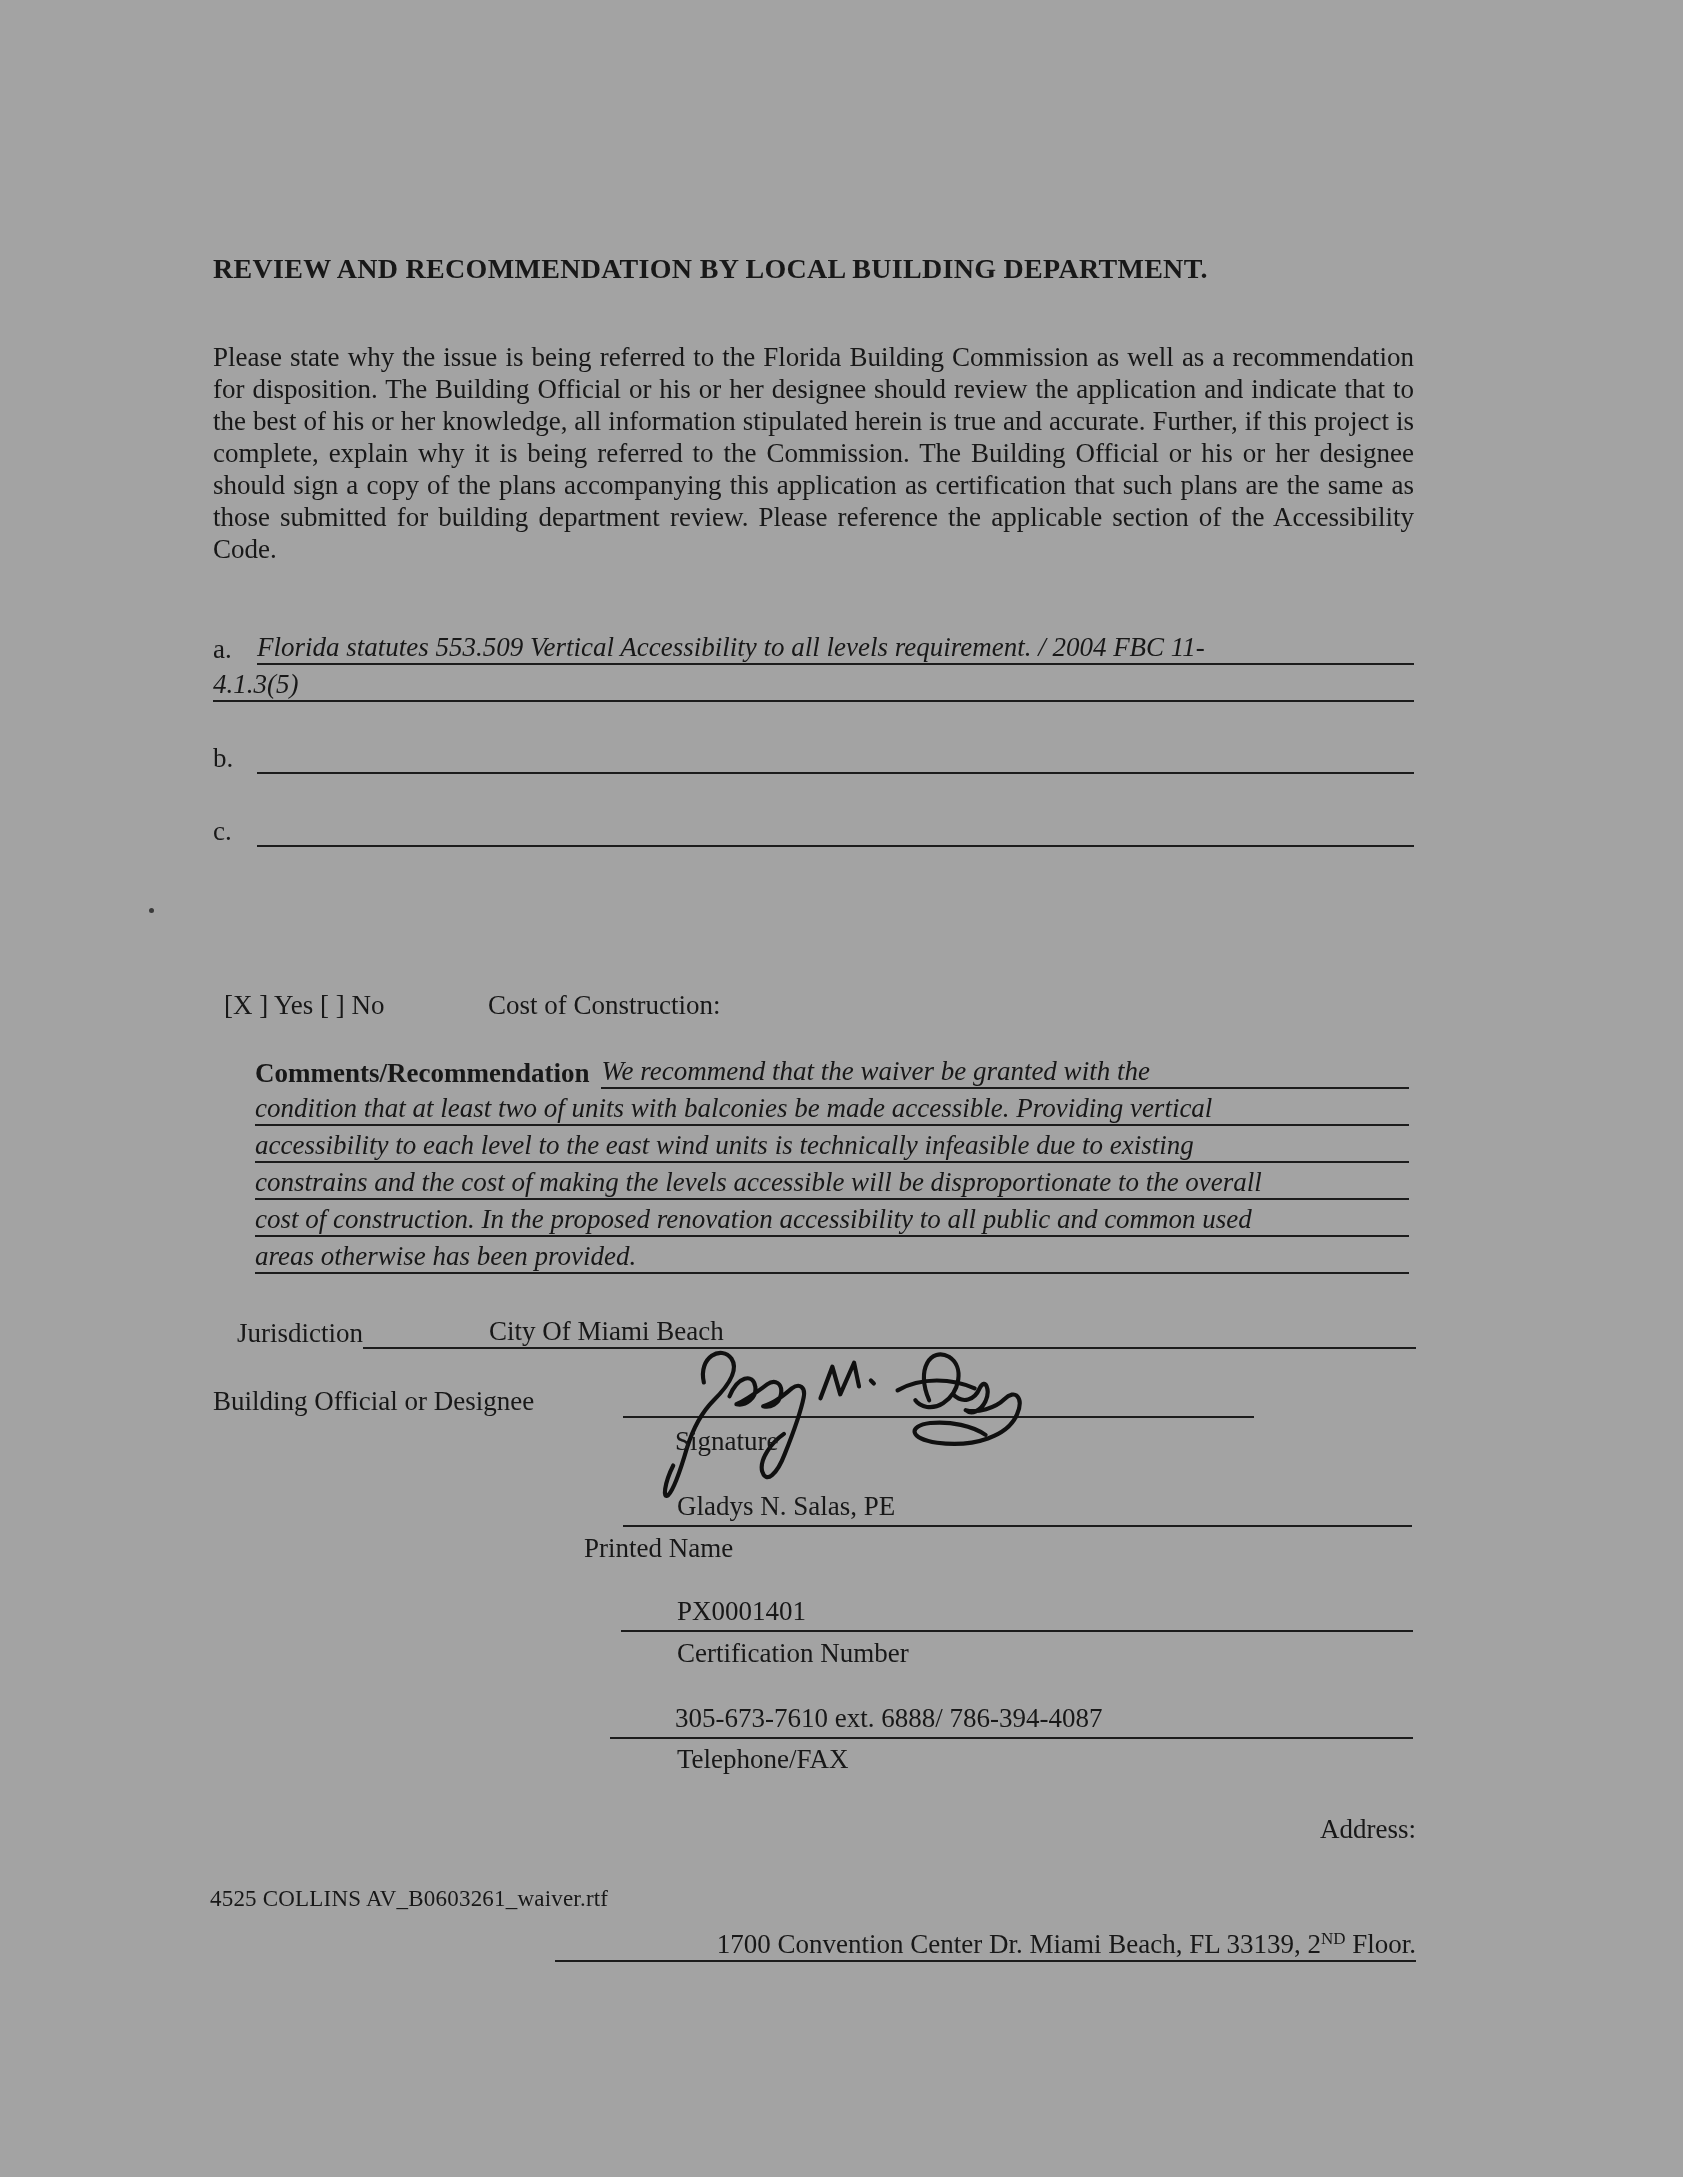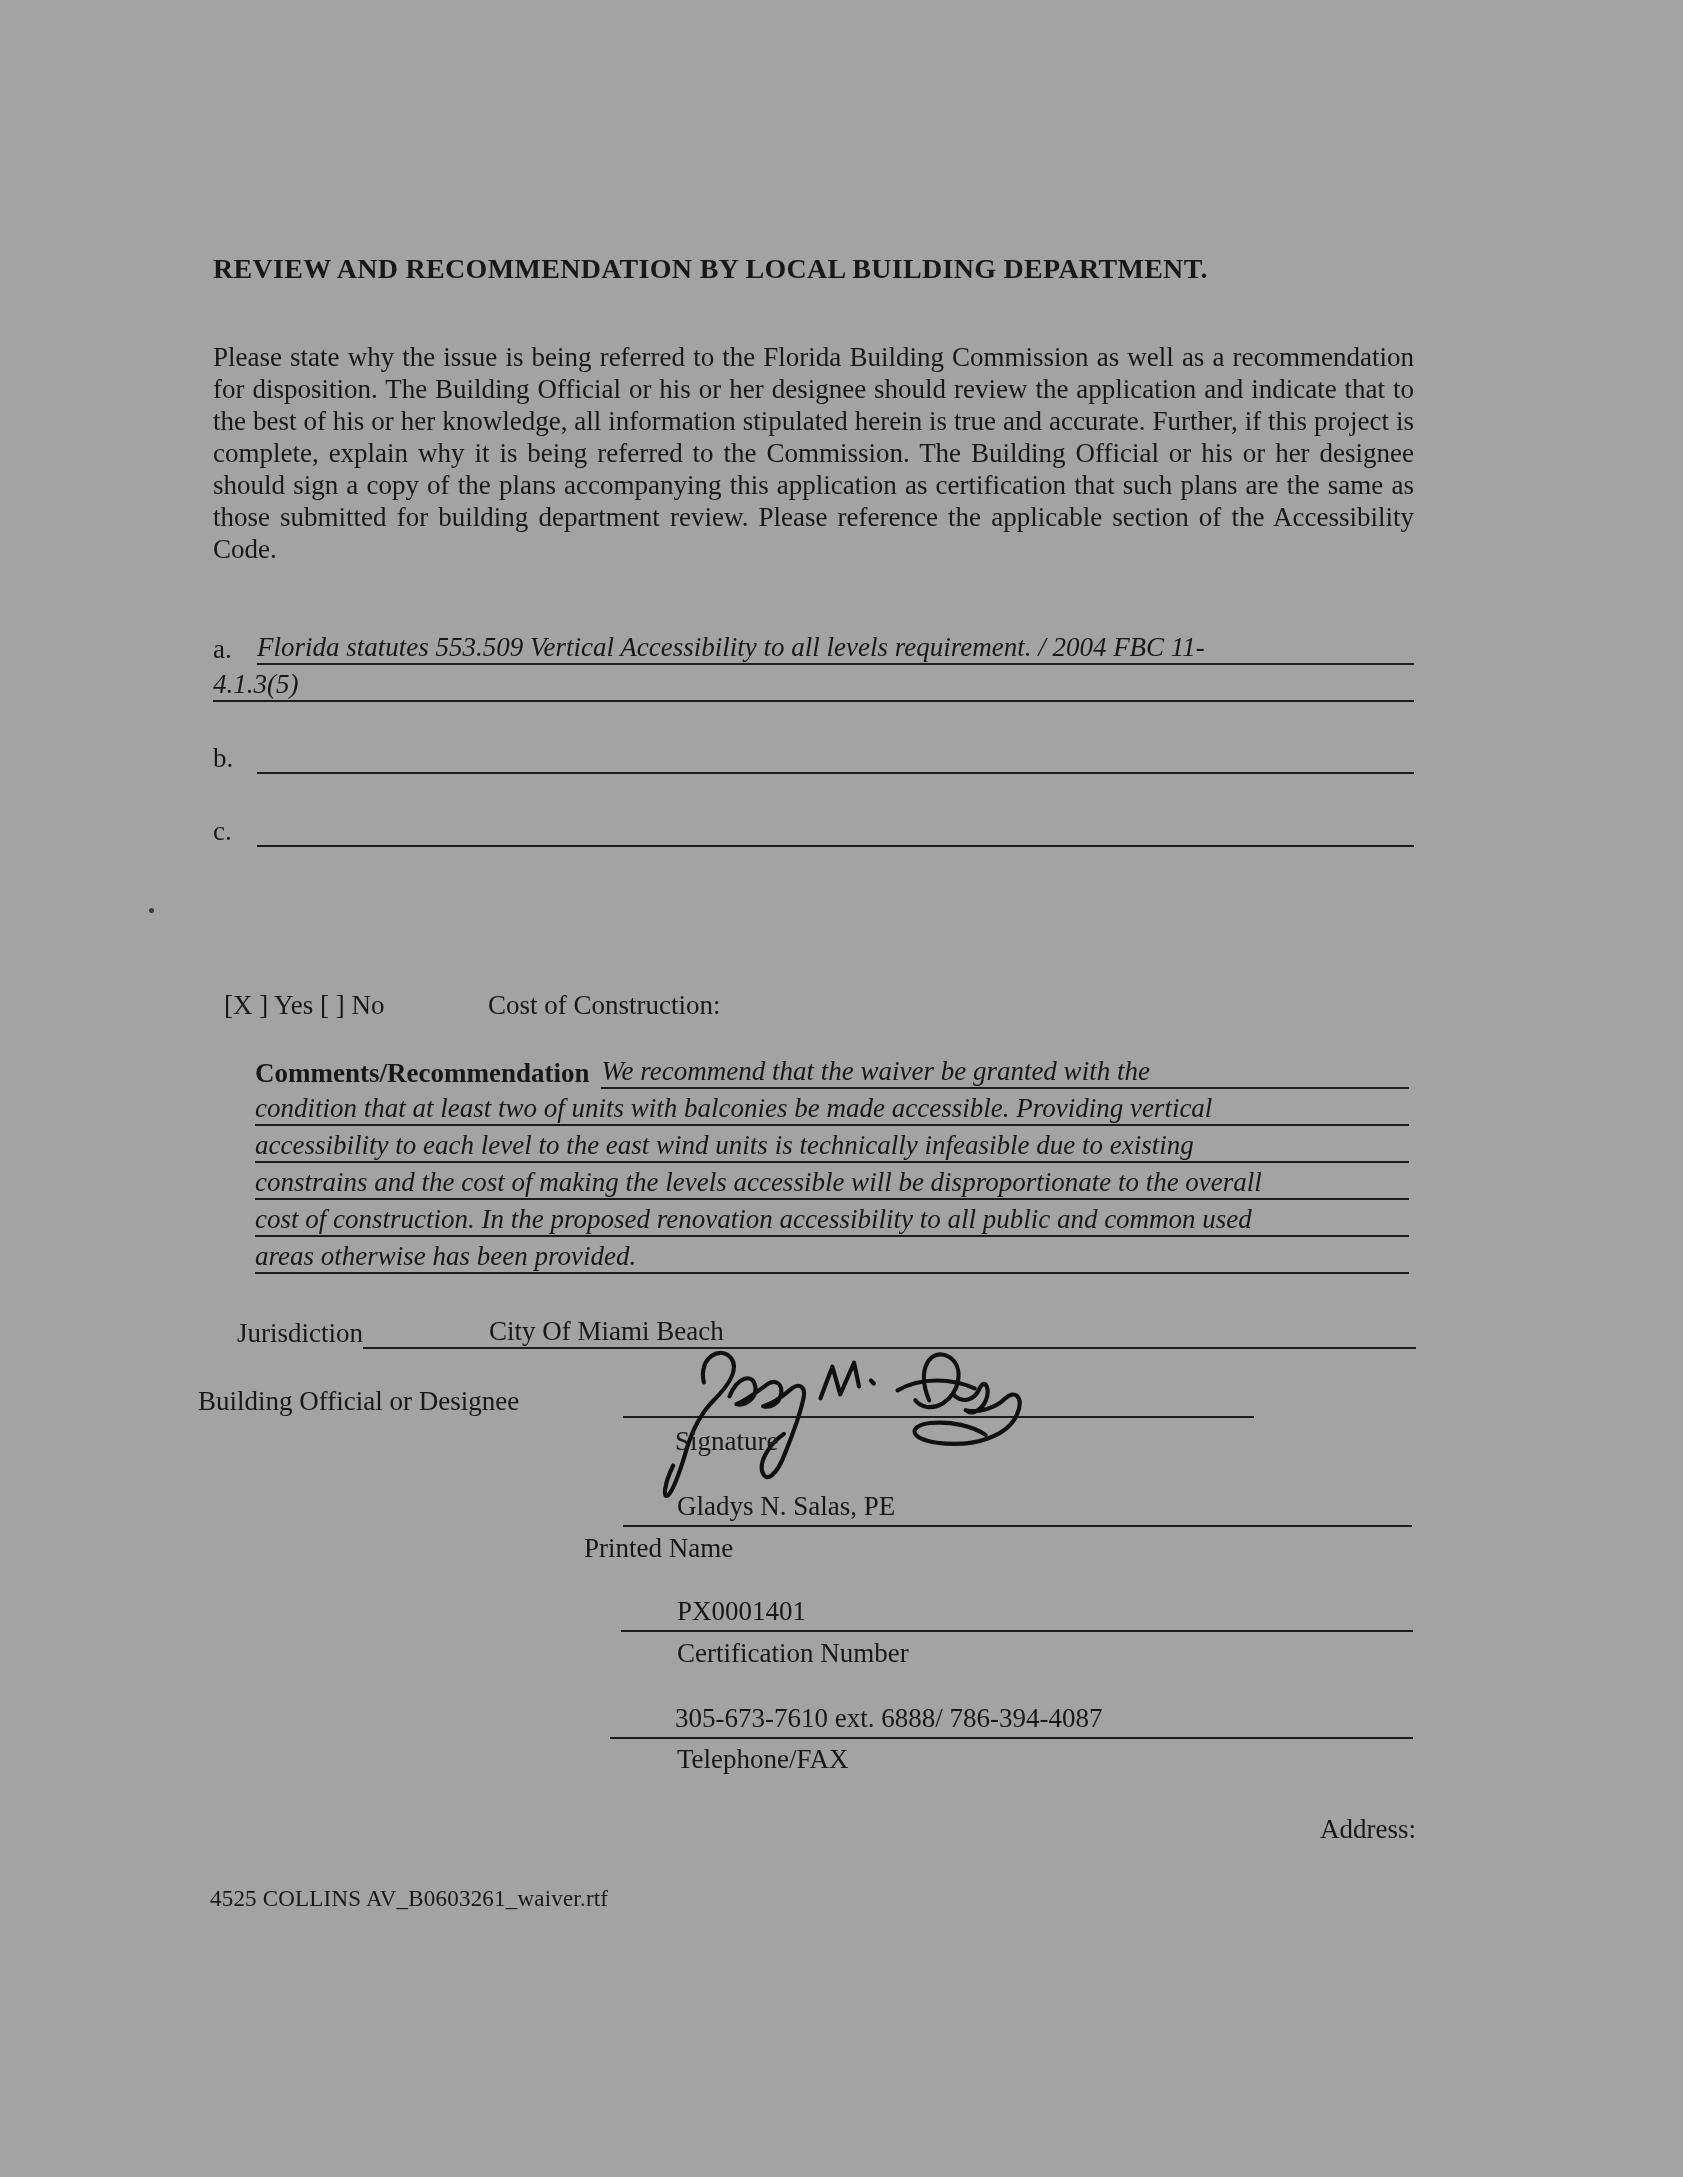--- a/index.html
+++ b/index.html
@@ -99,21 +99,21 @@
     <div class="c-row">
         <span class="fill u it">areas otherwise has been provided.</span>
       </div>
   </div>
 
   <div class="abs row" style="left:213px;top:1315px;width:1203px;height:34px;">
     <span class="small-label" style="flex:0 0 150px;text-align:right;">Jurisdiction</span>
     <span class="fill u entry" style="padding-left:126px;">City Of Miami Beach</span>
   </div>
 
-  <div class="abs small-label" style="left:198px;top:1386px;">Building Official or Designee</div>
+  <div class="abs small-label" style="left:213px;top:1386px;">Building Official or Designee</div>
 
   <div class="abs sig-line" style="left:623px;top:1416px;width:631px;"></div>
 
   <svg class="signature abs" style="left:642px;top:1339px;" width="436" height="168" viewBox="0 0 440 170" aria-label="handwritten signature">
 
     <path d="M62,44 C56,18 80,6 90,20 C98,32 84,50 72,62 C58,76 50,94 45,110 C38,134 32,152 26,158 C20,163 22,146 31,128"></path>
 
     <path d="M88,58 C96,38 112,34 114,48 C116,60 104,68 95,66 C104,62 118,52 126,46 C134,40 142,45 140,56 C138,66 129,70 122,68 C131,66 143,57 151,50 C159,44 165,49 163,59 C160,74 152,96 144,116 C136,137 125,147 121,134 C118,122 130,105 143,96"></path>
 
     <path d="M180,60 L192,28 L200,56 L214,24 L219,48"></path>
@@ -134,18 +134,19 @@
   <div class="abs entry" style="left:677px;top:1596px;">PX0001401</div>
   <div class="abs sig-line" style="left:621px;top:1630px;width:792px;"></div>
   <div class="abs small-label" style="left:677px;top:1638px;">Certification Number</div>
 
   <div class="abs entry" style="left:675px;top:1703px;">305-673-7610 ext. 6888/ 786-394-4087</div>
   <div class="abs sig-line" style="left:610px;top:1737px;width:803px;"></div>
   <div class="abs small-label" style="left:677px;top:1744px;">Telephone/FAX</div>
 
   <div class="abs row" style="left:212px;top:1814px;width:1204px;height:36px;flex-direction:column;">
     <span class="small-label" style="flex:0 0 115px;">Address:</span>
+    <span class="fill u entry" style="padding-left:162px;"><span>1700 Convention Center Dr. Miami Beach, FL 33139, 2</span><span class="sup">ND</span><span> Floor.</span></span>
   </div>
 
   <div class="abs footer-text" style="left:210px;top:1886px;">4525 COLLINS AV_B0603261_waiver.rtf</div>
 
 </div>
 
 
 </body></html>

